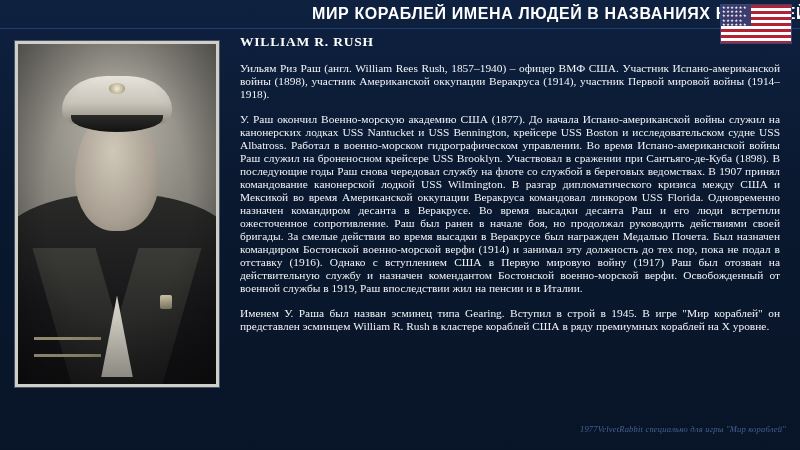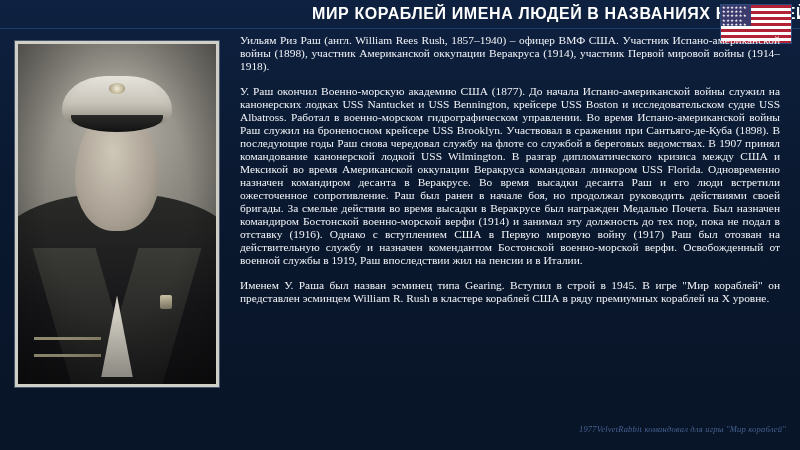--- a/index.html
+++ b/index.html
@@ -269,20 +269,21 @@
       <div class="medal"></div>
       <div class="head"></div>
       <div class="cap"></div>
       <div class="insignia"></div>
       <div class="visor"></div>
       <div class="vig"></div>
     </div>
   </div>
 
   <div class="content">
+    <h1 class="person-name">WILLIAM R. RUSH</h1>
     <p class="para">Уильям Риз Раш (англ. William Rees Rush, 1857–1940) – офицер ВМФ США. Участник Испано-американской войны (1898), участник Американской оккупации Веракруса (1914), участник Первой мировой войны (1914–1918).</p>
     <p class="para">У. Раш окончил Военно-морскую академию США (1877). До начала Испано-американской войны служил на канонерских лодках USS Nantucket и USS Bennington, крейсере USS Boston и исследовательском судне USS Albatross. Работал в военно-морском гидрографическом управлении. Во время Испано-американской войны Раш служил на броненосном крейсере USS Brooklyn. Участвовал в сражении при Сантьяго-де-Куба (1898). В последующие годы Раш снова чередовал службу на флоте со службой в береговых ведомствах. В 1907 принял командование канонерской лодкой USS Wilmington. В разгар дипломатического кризиса между США и Мексикой во время Американской оккупации Веракруса командовал линкором USS Florida. Одновременно назначен командиром десанта в Веракрусе. Во время высадки десанта Раш и его люди встретили ожесточенное сопротивление. Раш был ранен в начале боя, но продолжал руководить действиями своей бригады. За смелые действия во время высадки в Веракрусе был награжден Медалью Почета. Был назначен командиром Бостонской военно-морской верфи (1914) и занимал эту должность до тех пор, пока не подал в отставку (1916). Однако с вступлением США в Первую мировую войну (1917) Раш был отозван на действительную службу и назначен комендантом Бостонской военно-морской верфи. Освобожденный от военной службы в 1919, Раш впоследствии жил на пенсии и в Италии.</p>
     <p class="para last">Именем У. Раша был назван эсминец типа Gearing. Вступил в строй в 1945. В игре "Мир кораблей" он представлен эсминцем William R. Rush в кластере кораблей США в ряду премиумных кораблей на X уровне.</p>
   </div>
 
-  <div class="footer-note">1977VelvetRabbit командовал для игры "Мир кораблей"</div>
+  <div class="footer-note">1977VelvetRabbit специально для игры "Мир кораблей"</div>
 
 </div>
 
 </body></html>

